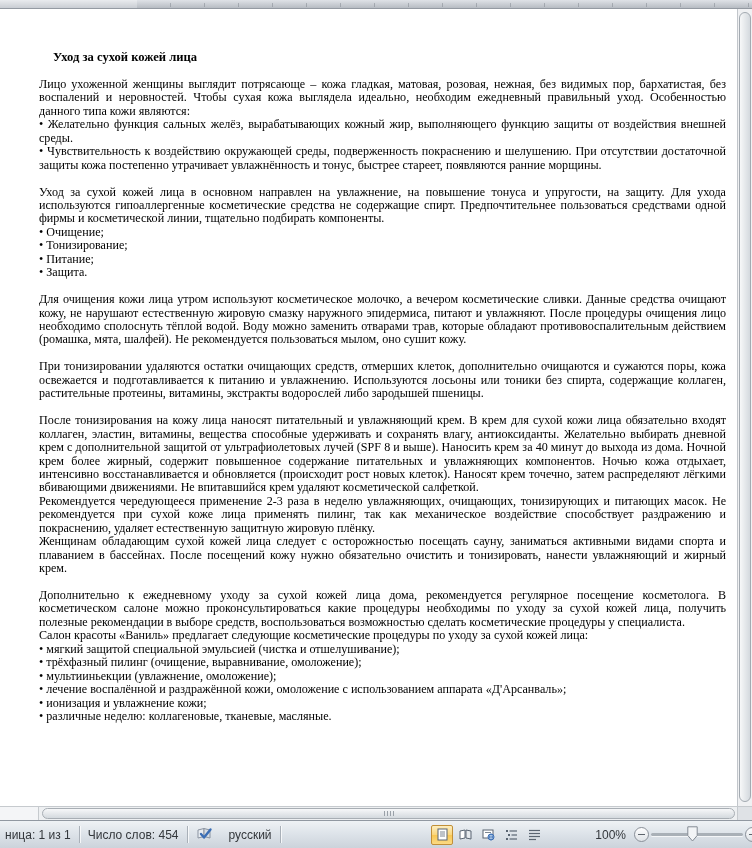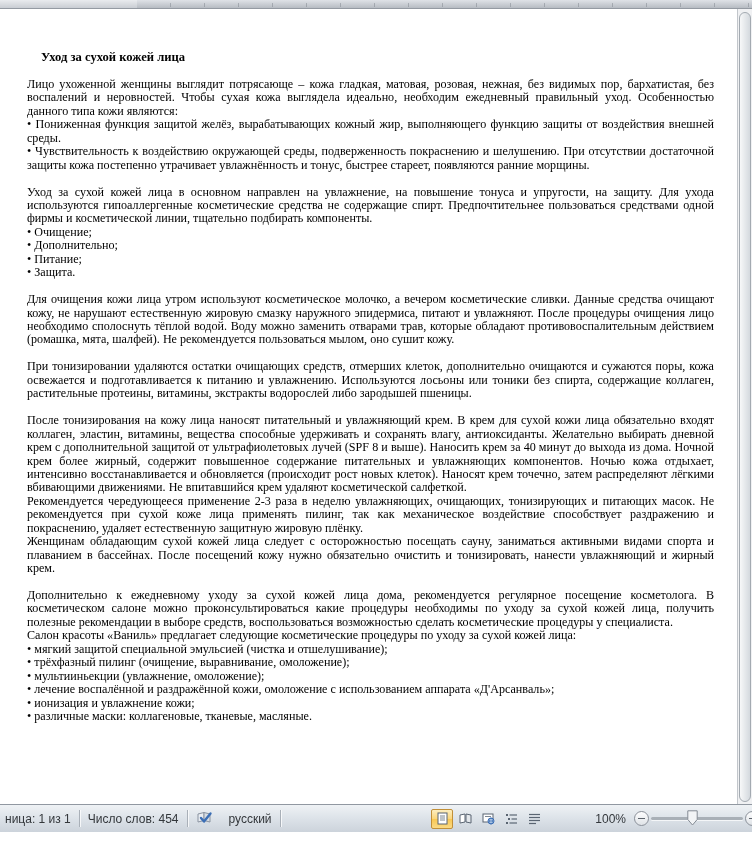--- a/index.html
+++ b/index.html
@@ -16,21 +16,21 @@
   .ruler .ruler-light{
     position:absolute;left:0;top:0;width:137px;height:100%;
     background:linear-gradient(#e9ebee,#c9cdd3);
   }
   .ruler .ruler-ticks{
     position:absolute;left:137px;right:0;bottom:1px;height:4px;opacity:.55;
     background:repeating-linear-gradient(90deg,transparent 0 33px,#868c94 33px 34px);
   }
   
   .page{
-    position:absolute;top:9px;left:4px;width:736px;height:797px;
+    position:absolute;top:9px;left:16px;width:736px;height:797px;
     background:#ffffff;overflow:hidden;
   }
   .doc-text{
     padding:42px 26px 0 23px;
     font-family:"Liberation Serif","DejaVu Serif",serif;
     font-size:12.1px;line-height:13.45px;color:#000;
     text-align:justify;
   }
   .doc-text p{margin:0;padding:0;}
   .doc-text p.title{
@@ -65,21 +65,21 @@
     position:absolute;left:50%;top:2px;bottom:2px;width:11px;margin-left:-5px;
     background:repeating-linear-gradient(90deg,#9aa1a8 0 1px,transparent 1px 3px);
   }
   .scroll-corner{
     position:absolute;right:0;bottom:28px;width:15px;height:14px;
     background:#dfe2e6;border-top:1px solid #c6cace;border-left:1px solid #c6cace;
     box-sizing:border-box;
   }
   
   .statusbar{
-    position:absolute;left:0;bottom:16px;width:752px;height:28px;
+    position:absolute;left:0;bottom:0;width:752px;height:28px;
     background:linear-gradient(#eff2f5 0%,#dde3e9 48%,#ccd3db 100%);
     border-top:1px solid #9198a1;box-sizing:border-box;
     display:flex;align-items:center;
     font-size:12px;color:#33373b;white-space:nowrap;text-align:center;
   }
   .sitem{padding:0 5px;display:flex;align-items:center;height:100%;}
   .sep{width:1px;height:17px;background:#a9b0b8;box-shadow:1px 0 0 rgba(255,255,255,.75);margin:0 3px;}
   
   .viewbtns{display:flex;align-items:center;margin-left:auto;gap:1px;padding-right:4px;}
   .vbtn{
@@ -116,45 +116,45 @@
 <div class="ruler">
   <div class="ruler-light"></div>
   <div class="ruler-ticks"></div>
 </div>
 
 <div class="page">
   <div class="doc-text">
       <p class="title">Уход за сухой кожей лица</p>
       <p class="gap"></p>
       <p class="body">Лицо ухоженной женщины выглядит потрясающе – кожа гладкая, матовая, розовая, нежная, без видимых пор, бархатистая, без воспалений и неровностей. Чтобы сухая кожа выглядела идеально, необходим ежедневный правильный уход. Особенностью данного типа кожи являются:</p>
-      <p class="body">• Пониженная функция защитой желёз, вырабатывающих кожный жир, выполняющего функцию защиты от воздействия внешней среды.</p>
+      <p class="body">• Желательно функция сальных желёз, вырабатывающих кожный жир, выполняющего функцию защиты от воздействия внешней среды.</p>
       <p class="body">• Чувствительность к воздействию окружающей среды, подверженность покраснению и шелушению. При отсутствии достаточной защиты кожа постепенно утрачивает увлажнённость и тонус, быстрее стареет, появляются ранние морщины.</p>
       <p class="gap"></p>
       <p class="body">Уход за сухой кожей лица в основном направлен на увлажнение, на повышение тонуса и упругости, на защиту. Для ухода используются гипоаллергенные косметические средства не содержащие спирт. Предпочтительнее пользоваться средствами одной фирмы и косметической линии, тщательно подбирать компоненты.</p>
       <p class="body">• Очищение;</p>
-      <p class="body">• Дополнительно;</p>
+      <p class="body">• Тонизирование;</p>
       <p class="body">• Питание;</p>
       <p class="body">• Защита.</p>
       <p class="gap"></p>
       <p class="body">Для очищения кожи лица утром используют косметическое молочко, а вечером косметические сливки. Данные средства очищают кожу, не нарушают естественную жировую смазку наружного эпидермиса, питают и увлажняют. После процедуры очищения лицо необходимо сполоснуть тёплой водой. Воду можно заменить отварами трав, которые обладают противовоспалительным действием (ромашка, мята, шалфей). Не рекомендуется пользоваться мылом, оно сушит кожу.</p>
       <p class="gap"></p>
       <p class="body">При тонизировании удаляются остатки очищающих средств, отмерших клеток, дополнительно очищаются и сужаются поры, кожа освежается и подготавливается к питанию и увлажнению. Используются лосьоны или тоники без спирта, содержащие коллаген, растительные протеины, витамины, экстракты водорослей либо зародышей пшеницы.</p>
       <p class="gap"></p>
       <p class="body">После тонизирования на кожу лица наносят питательный и увлажняющий крем. В крем для сухой кожи лица  обязательно входят коллаген, эластин, витамины, вещества способные удерживать и сохранять влагу, антиоксиданты. Желательно выбирать дневной крем с дополнительной защитой от ультрафиолетовых лучей (SPF 8 и выше). Наносить крем за 40 минут до выхода из дома. Ночной крем более жирный, содержит повышенное содержание питательных и увлажняющих компонентов. Ночью кожа отдыхает, интенсивно восстанавливается и обновляется (происходит рост новых клеток). Наносят крем точечно, затем распределяют лёгкими вбивающими движениями. Не впитавшийся крем удаляют косметической салфеткой.</p>
       <p class="body">Рекомендуется чередующееся применение 2-3 раза в неделю увлажняющих, очищающих, тонизирующих и питающих масок. Не рекомендуется при сухой коже лица применять пилинг, так как механическое воздействие способствует раздражению и покраснению, удаляет естественную  защитную жировую плёнку.</p>
       <p class="body">Женщинам обладающим сухой кожей лица следует с осторожностью посещать сауну, заниматься активными видами спорта и плаванием в бассейнах. После посещений кожу нужно обязательно очистить и тонизировать, нанести увлажняющий и жирный крем.</p>
       <p class="gap"></p>
       <p class="body">Дополнительно к ежедневному уходу за сухой кожей лица дома, рекомендуется регулярное посещение косметолога. В косметическом салоне можно проконсультироваться какие процедуры необходимы по уходу за сухой кожей лица, получить полезные рекомендации  в выборе средств, воспользоваться возможностью сделать косметические процедуры  у специалиста.</p>
       <p class="body">Салон красоты «Ваниль» предлагает следующие косметические процедуры по уходу за сухой кожей лица:</p>
       <p class="body">• мягкий защитой специальной эмульсией (чистка и отшелушивание);</p>
       <p class="body">• трёхфазный пилинг (очищение, выравнивание, омоложение);</p>
       <p class="body">• мультииньекции (увлажнение, омоложение);</p>
       <p class="body">• лечение воспалённой и раздражённой кожи, омоложение с использованием аппарата «Д'Арсанваль»;</p>
       <p class="body">• ионизация и увлажнение  кожи;</p>
-      <p class="body">• различные маски: коллагеновые, тканевые, масляные.</p>
+      <p class="body">• различные неделю: коллагеновые, тканевые, масляные.</p>
     </div>
 </div>
 
 <div class="vscroll">
   <div class="vthumb"></div>
 </div>
 
 <div class="hscroll">
   <div class="leftbox"></div>
   <div class="hthumb">

